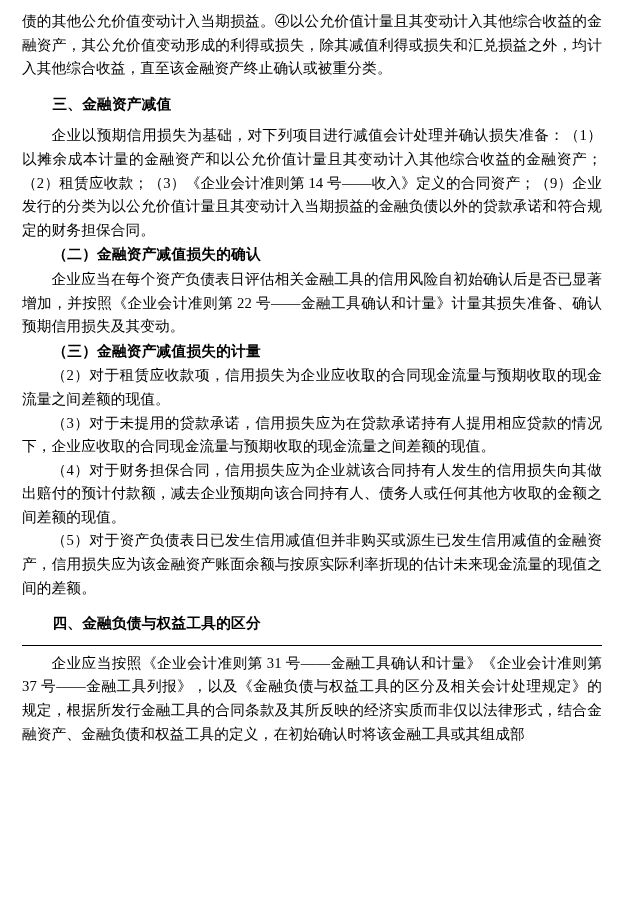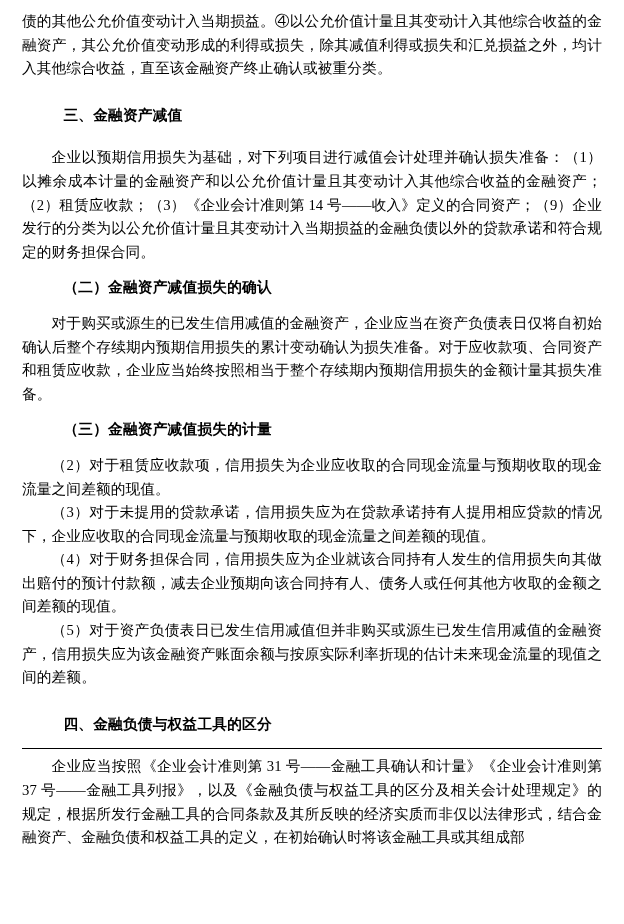--- a/index.html
+++ b/index.html
@@ -30,21 +30,21 @@
     letter-spacing: 0.1px;
   }
   .indent2 {
     text-indent: 2em;
   }
   .heading {
     font-size: 14.7px;
     line-height: 23.6px;
     font-weight: bold;
     text-indent: 2em;
-    margin: 12px;
+    margin: 1px;
     letter-spacing: 0.2px;
   }
   .spacer-sm { height: 7px; }
   .spacer-md { height: 11px; }
   .rule {
     border: none;
     border-top: 1px solid #000000;
     margin: 9px 0 6px 0;
     height: 0;
   }
@@ -60,22 +60,22 @@
 
   <p class="heading">三、金融资产减值</p>
 
   <div class="spacer-sm"></div>
 
 
   <p class="para indent2">企业以预期信用损失为基础，对下列项目进行减值会计处理并确认损失准备：（1）以摊余成本计量的金融资产和以公允价值计量且其变动计入其他综合收益的金融资产；（2）租赁应收款；（3）《企业会计准则第 14 号——收入》定义的合同资产；（9）企业发行的分类为以公允价值计量且其变动计入当期损益的金融负债以外的贷款承诺和符合规定的财务担保合同。</p>
 
   <p class="heading">（二）金融资产减值损失的确认</p>
 
+  <p class="para indent2">企业应当在每个资产负债表日评估相关金融工具的信用风险自初始确认后是否已显著增加，并按照《企业会计准则第 22 号——金融工具确认和计量》计量其损失准备、确认预期信用损失及其变动。</p>
 
-  <p class="para indent2">对于购买或源生的已发生信用减值的金融资产，企业应当在资产负债表日仅将自初始确认后整个存续期内预期信用损失的累计变动确认为损失准备。对于应收款项、合同资产和租赁应收款，企业应当始终按照相当于整个存续期内预期信用损失的金额计量其损失准备。</p>
 
   <p class="heading">（三）金融资产减值损失的计量</p>
 
 
   <p class="para indent2">（2）对于租赁应收款项，信用损失为企业应收取的合同现金流量与预期收取的现金流量之间差额的现值。</p>
 
   <p class="para indent2">（3）对于未提用的贷款承诺，信用损失应为在贷款承诺持有人提用相应贷款的情况下，企业应收取的合同现金流量与预期收取的现金流量之间差额的现值。</p>
 
   <p class="para indent2">（4）对于财务担保合同，信用损失应为企业就该合同持有人发生的信用损失向其做出赔付的预计付款额，减去企业预期向该合同持有人、债务人或任何其他方收取的金额之间差额的现值。</p>
 

